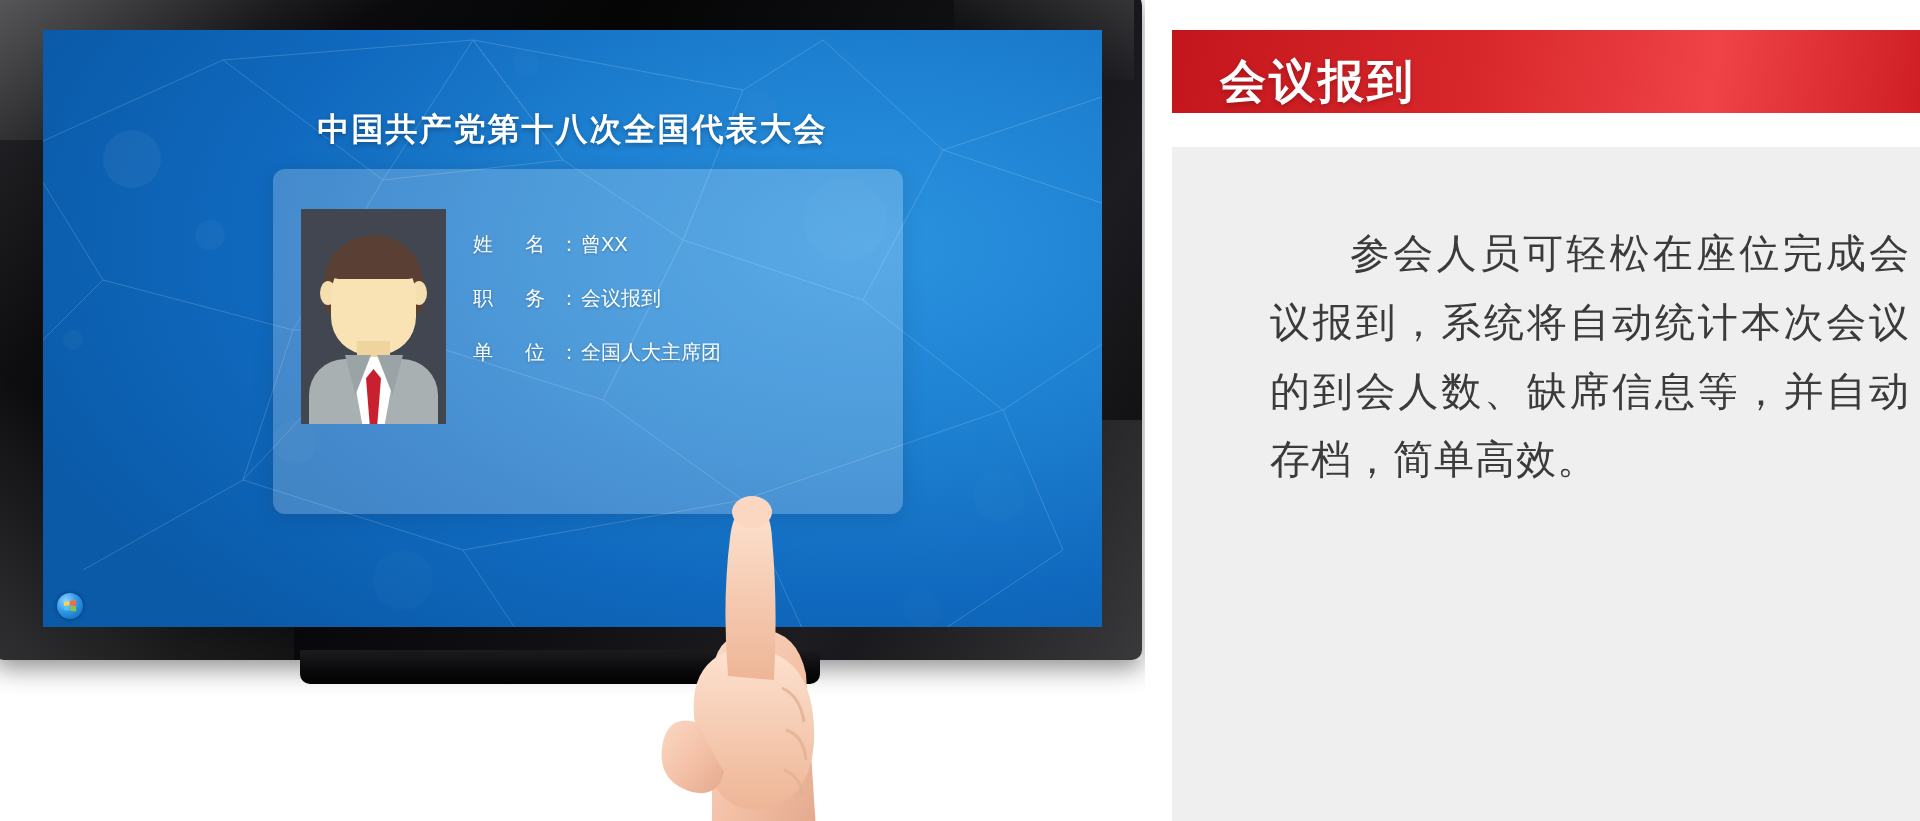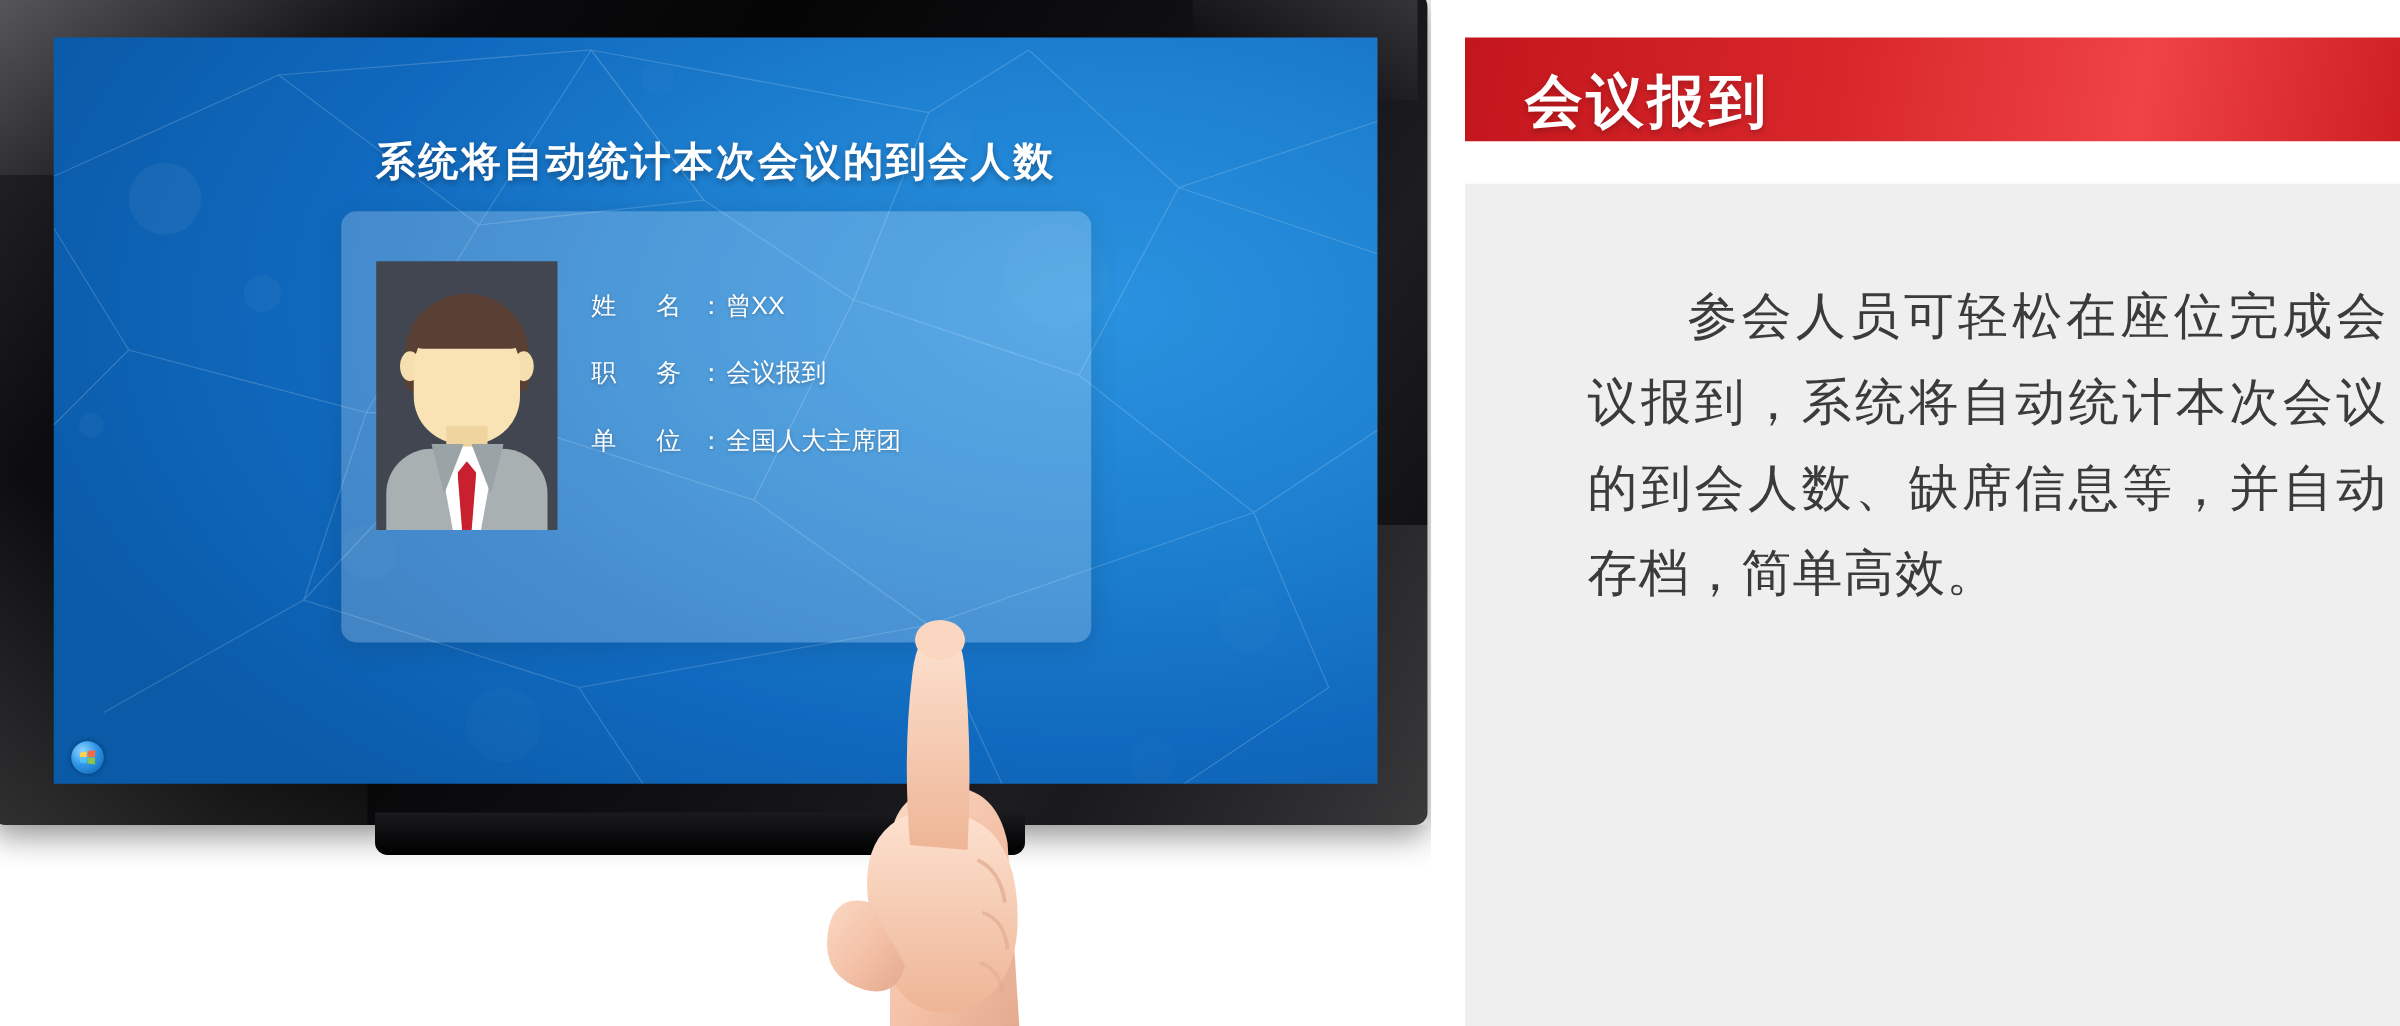--- a/index.html
+++ b/index.html
@@ -59,20 +59,21 @@
     color:#ffffff;font-size:32px;font-weight:bold;letter-spacing:2px;
     text-shadow:0 2px 5px rgba(0,0,0,.30);
   }
 
   
   .card{
     position:absolute;left:230px;top:139px;width:600px;height:345px;
     background:rgba(255,255,255,.22);
     border-radius:12px;
     box-shadow:0 4px 22px rgba(0,0,0,.12);
+    padding-left:30px;
   }
   .photo{
     position:absolute;left:28px;top:40px;width:145px;height:215px;
     background:#414650;overflow:hidden;
   }
   .person-hair{position:absolute;left:23px;top:26px;width:99px;height:78px;background:#5a4034;border-radius:50px 50px 6px 6px;}
   .person-ear-l{position:absolute;left:19px;top:72px;width:16px;height:24px;background:#f6dfae;border-radius:50%;}
   .person-ear-r{position:absolute;left:110px;top:72px;width:16px;height:24px;background:#f6dfae;border-radius:50%;}
   .person-face{position:absolute;left:30px;top:44px;width:85px;height:102px;background:#f9e3b4;border-radius:42px 42px 38px 38px;}
   .person-fringe{position:absolute;left:27px;top:38px;width:91px;height:32px;background:#5a4034;border-radius:46px 46px 22px 22px;}
@@ -178,21 +179,21 @@
       <div class="bokeh" style="left:152px;top:190px;width:30px;height:30px;opacity:.35;"></div>
       <div class="bokeh" style="left:20px;top:300px;width:20px;height:20px;opacity:.30;"></div>
       <div class="bokeh" style="left:230px;top:390px;width:44px;height:44px;opacity:.22;"></div>
       <div class="bokeh" style="left:330px;top:520px;width:60px;height:60px;opacity:.18;"></div>
       <div class="bokeh" style="left:760px;top:148px;width:84px;height:84px;opacity:.20;"></div>
       <div class="bokeh" style="left:700px;top:60px;width:34px;height:34px;opacity:.16;"></div>
       <div class="bokeh" style="left:930px;top:440px;width:52px;height:52px;opacity:.16;"></div>
       <div class="bokeh" style="left:860px;top:560px;width:38px;height:38px;opacity:.14;"></div>
       <div class="bokeh" style="left:470px;top:20px;width:26px;height:26px;opacity:.18;"></div>
 
-      <div class="screen-title">系统将自动统计本次会议的到会人数</div>
+      <div class="screen-title">中国共产党第十八次全国代表大会</div>
 
       <div class="card">
 
         <div class="photo">
           <div class="person-hair"></div>
           <div class="person-ear-l"></div>
           <div class="person-ear-r"></div>
           <div class="person-face"></div>
           <div class="person-fringe"></div>
           <div class="person-neck"></div>

